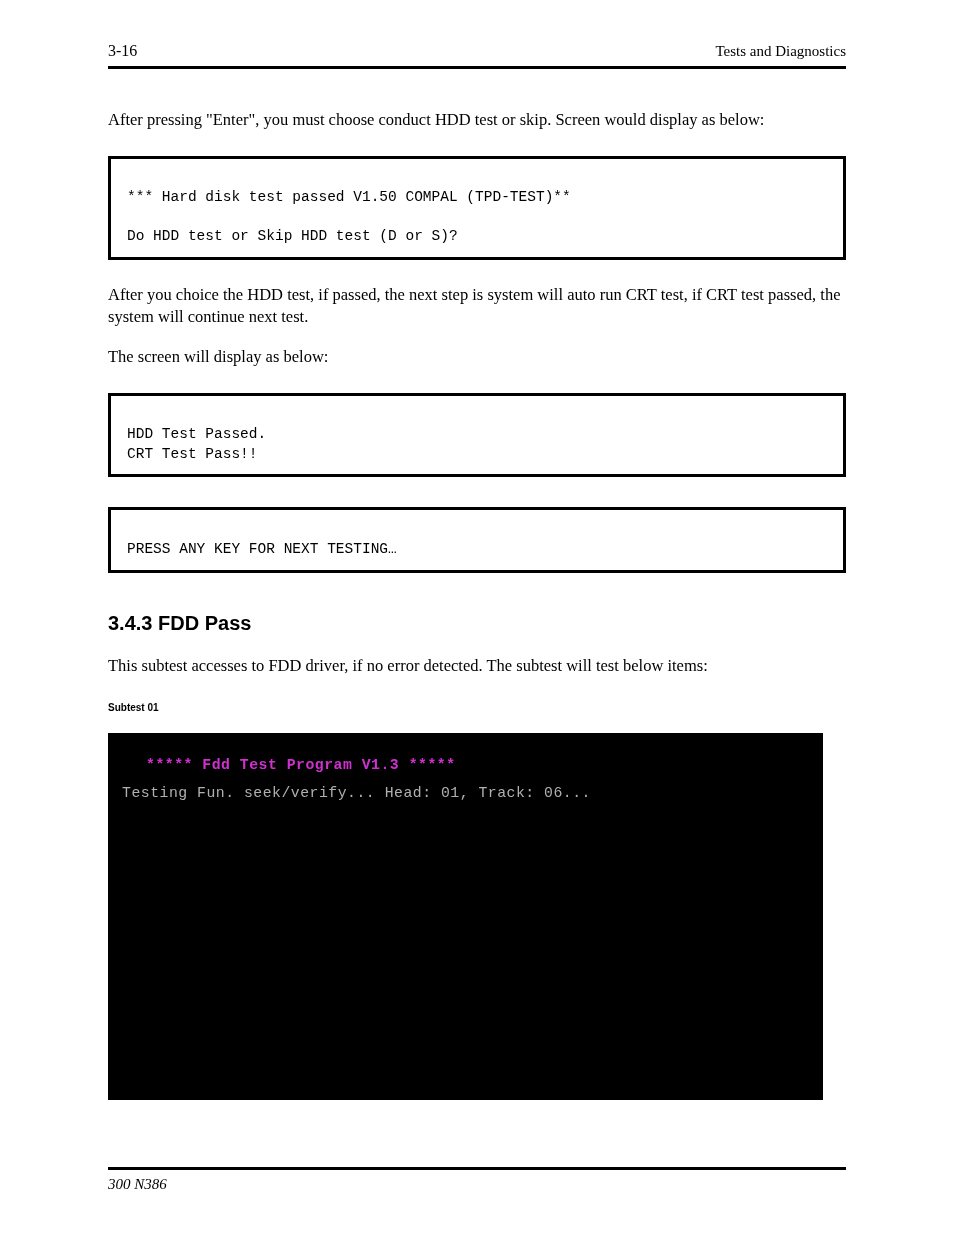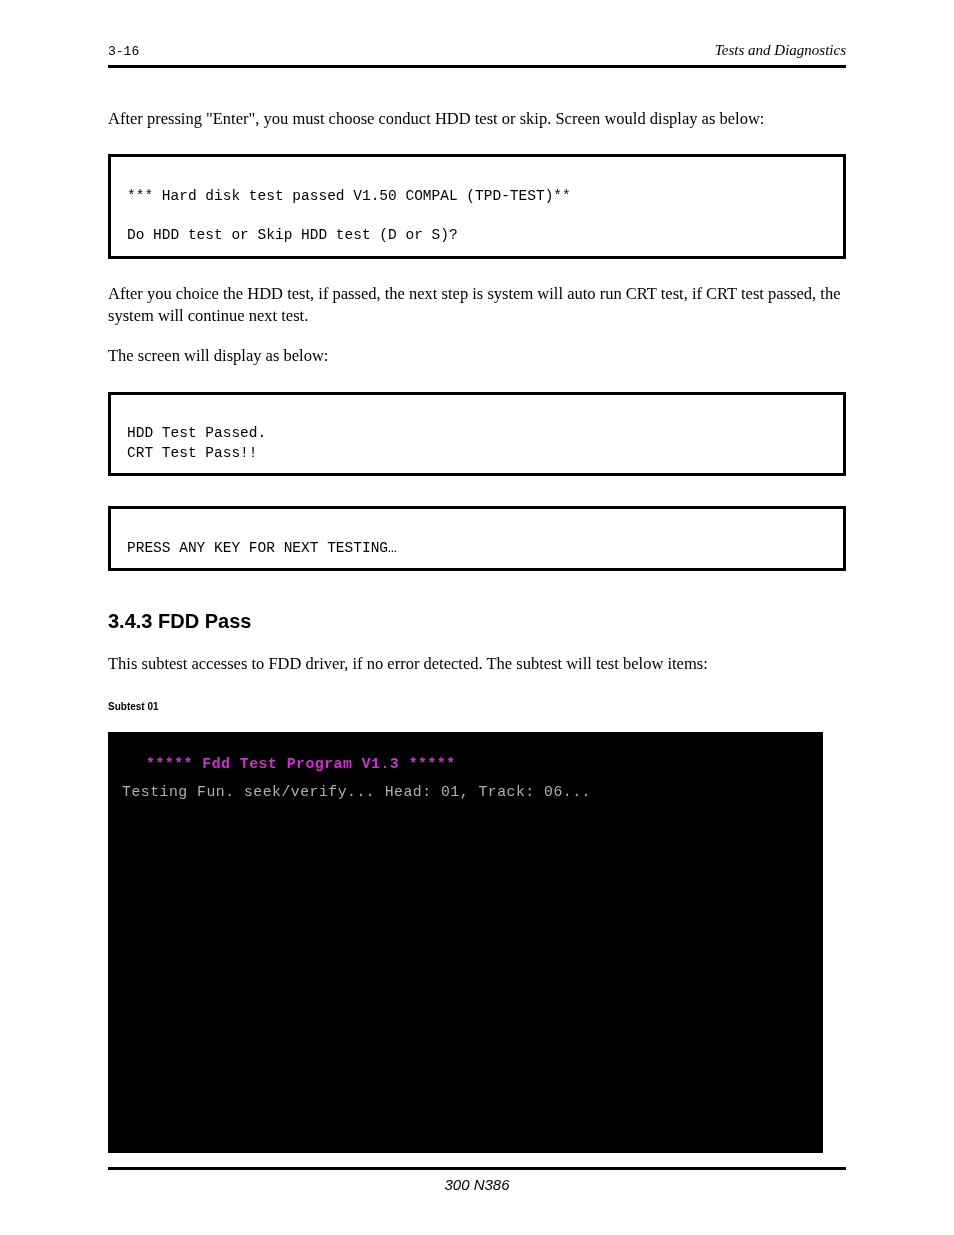--- a/index.html
+++ b/index.html
@@ -20,27 +20,26 @@
     }
 
     .header {
       display: flex;
       justify-content: space-between;
       align-items: baseline;
       padding-bottom: 4px;
     }
 
     .header .page-num {
-      font-family: Liberation Mono, monospace;
-      font-size: 13px;
+      font-family: Liberation Serif, serif;
+      font-size: 16px;
     }
 
     .header .chapter {
       font-family: "Times New Roman", serif;
-      font-style: italic;
       font-size: 15px;
     }
 
     hr.rule {
       border: none;
       border-top: 3px solid #000;
       margin: 0;
     }
 
     .body-text {
@@ -69,21 +68,21 @@
 
     .subtest-label {
       font-family: Arial, Helvetica, sans-serif;
       font-weight: bold;
       font-size: 10px;
     }
 
     .terminal {
       background: #000;
       width: 715px;
-      height: 421px;
+      height: 367px;
       padding: 18px 14px 14px 14px;
       font-family: "Courier New", monospace;
       font-size: 14.8px;
       line-height: 1.9;
       letter-spacing: 0.5px;
       overflow: hidden;
     }
 
     .terminal .magenta {
       color: #d030d0;
@@ -96,25 +95,24 @@
     }
 
     .footer {
       position: absolute;
       bottom: 40px;
       left: 108px;
       right: 108px;
     }
 
     .footer .model {
-      font-family: Liberation Sans, sans-serif;
+      font-family: Liberation Serif, serif;
       font-style: italic;
       font-size: 15px;
       margin-top: 4px;
-      text-align: center;
     }
   </style>
 </head>
 <body>
 
 <div class="header">
   <span class="page-num">3-16</span>
   <span class="chapter">Tests and Diagnostics</span>
 </div>
 <hr class="rule">

